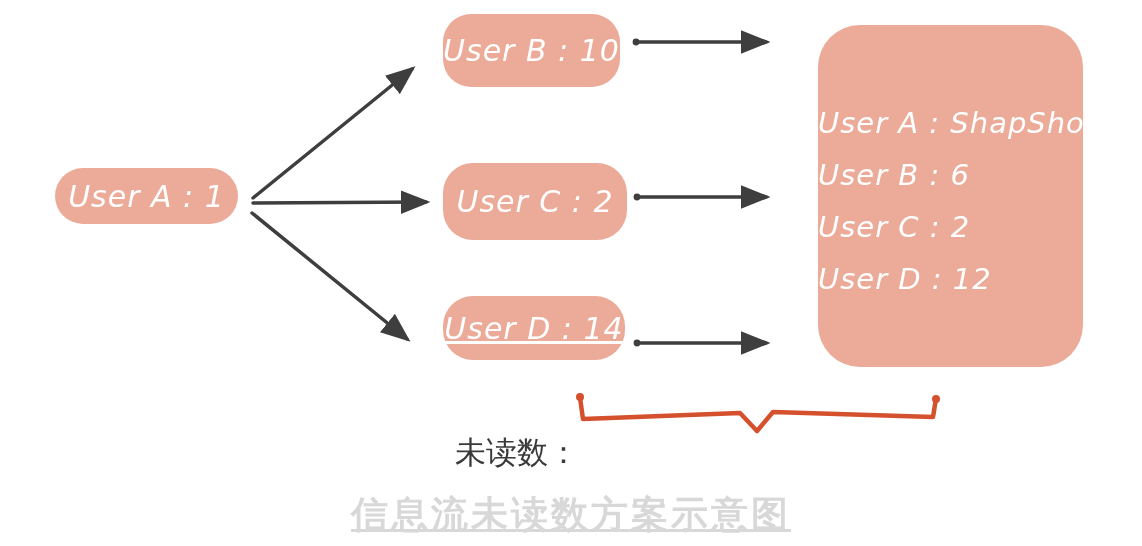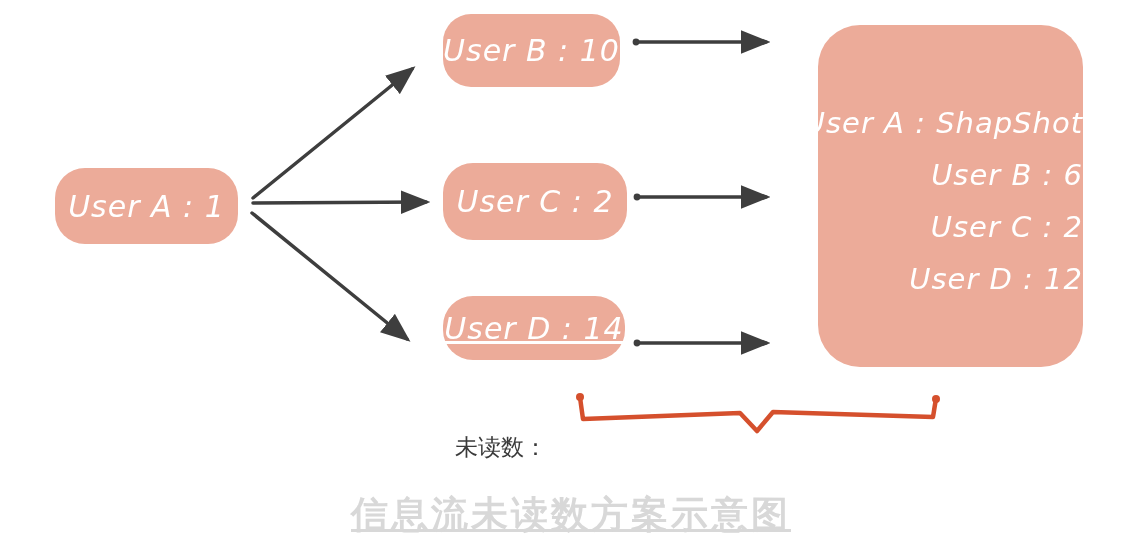--- a/index.html
+++ b/index.html
@@ -21,33 +21,33 @@
     background: var(--node-fill, #ecab99);
     color: var(--node-text, #ffffff);
     display: flex;
     align-items: center;
     justify-content: center;
     font-size: 30px;
     font-style: italic;
     letter-spacing: 1px;
     white-space: nowrap;
   }
-  #node-user-a { left: 55px;  top: 168px; width: 183px; height: 76px; border-radius: 30px; }
+  #node-user-a { left: 55px;  top: 168px; width: 183px; height: 56px; border-radius: 30px; }
   #node-user-b { left: 443px; top: 14px;  width: 177px; height: 73px; border-radius: 28px; }
   #node-user-c { left: 443px; top: 163px; width: 184px; height: 77px; border-radius: 30px; }
   #node-user-d { left: 443px; top: 296px; width: 182px; height: 64px; border-radius: 30px; text-decoration: underline; }
   #node-snapshot {
     position: absolute;
     left: 818px; top: 25px; width: 265px; height: 342px;
     border-radius: 42px;
     background: var(--node-fill, #ecab99);
     color: var(--node-text, #ffffff);
     display: flex;
     flex-direction: column;
-    align-items: flex-end;
+    align-items: flex-start;
     padding-top: 72px;
     box-sizing: border-box;
   }
   .snapshot-line {
     font-size: 29px;
     font-style: italic;
     letter-spacing: 1px;
     line-height: 52px;
     white-space: nowrap;
   }
@@ -75,21 +75,21 @@
   }
   .brace-dot { fill: var(--brace, #d5502d); }
   
   #formula {
     position: absolute;
     left: 455px; top: 432px;
     display: flex;
     align-items: flex-end;
     gap: 18px;
     color: var(--formula-text, #3a3a3a);
-    font-size: 23px;
+    font-size: 31px;
     white-space: nowrap;
     font-family: Liberation Serif, serif;
   }
   #formula .expr { word-spacing: 9px; letter-spacing: 1px; }
   
   #caption {
     position: absolute;
     left: 0; top: 490px;
     width: 1142px;
     text-align: center;

